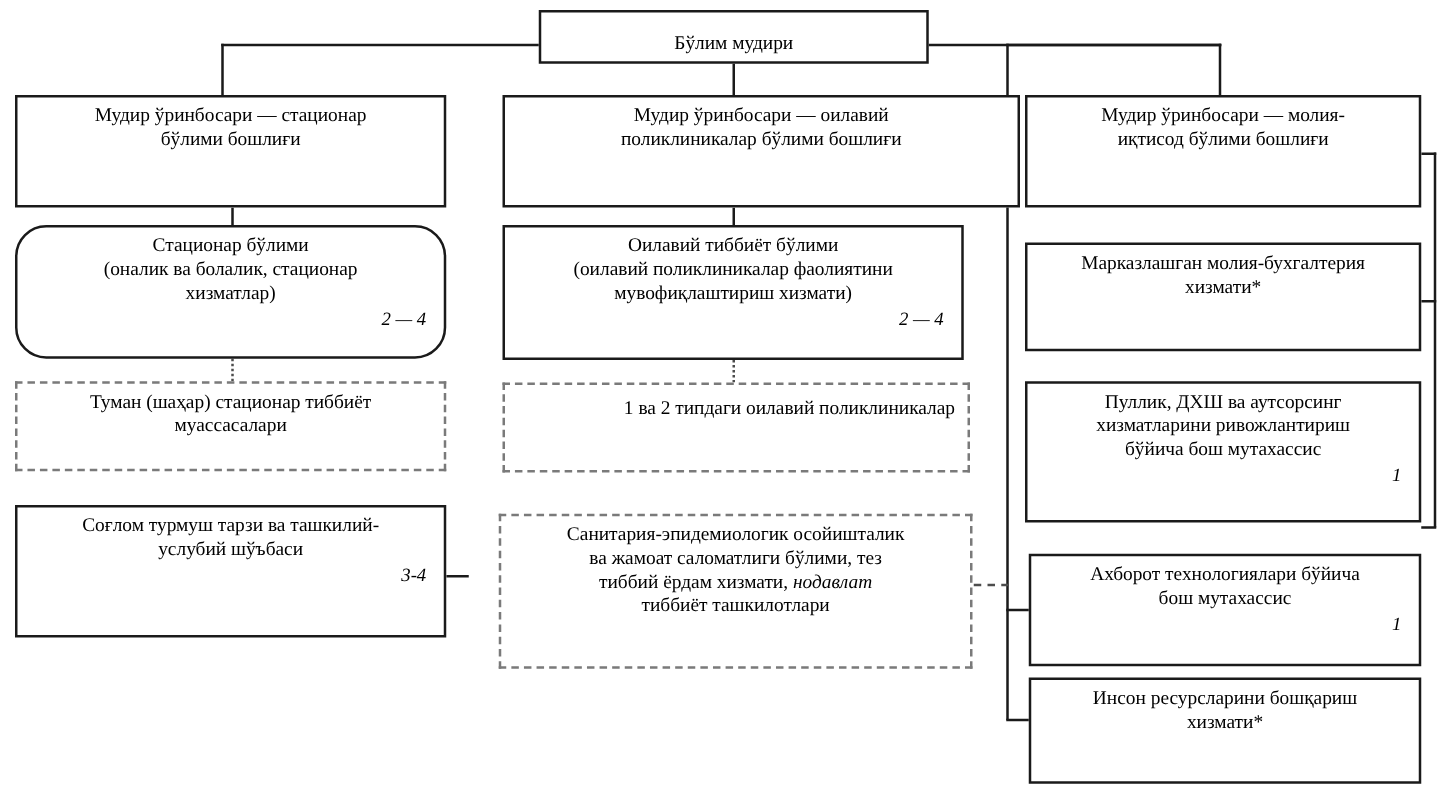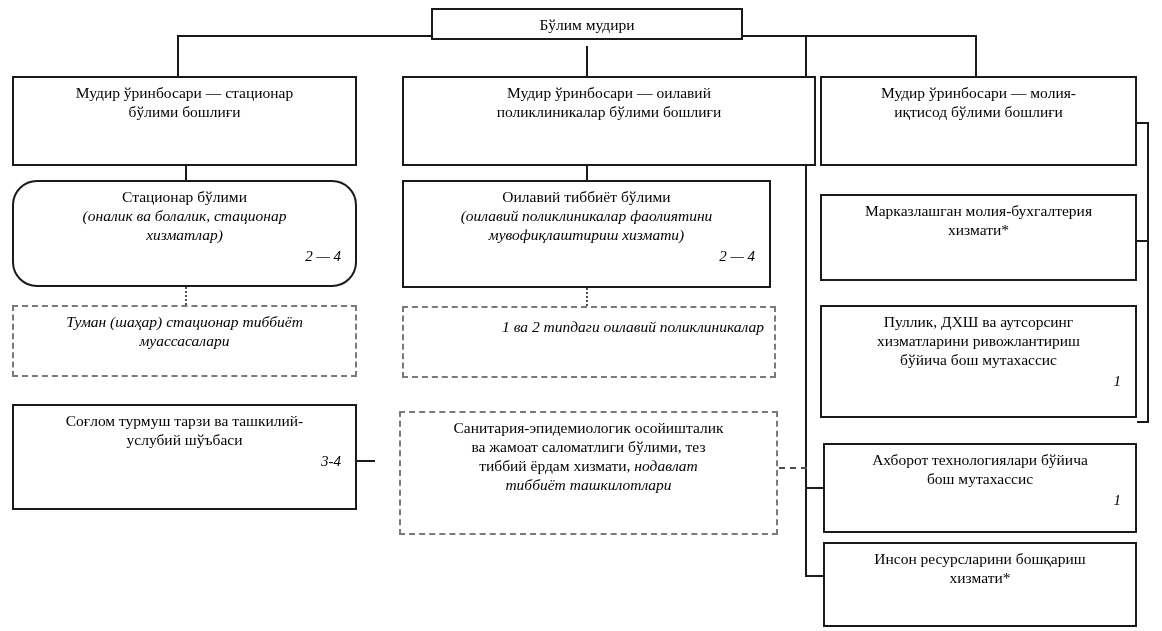--- a/index.html
+++ b/index.html
@@ -26,21 +26,21 @@
     padding: 6px 10px 4px 10px;
     text-align: center;
     line-height: 1.22;
     font-size: 15.5px;
     z-index: 3;
   }
   .node.dashed {
     border: 2px dashed #7a7a7a;
   }
   .node .ln { display: block; }
-  .node .it { font-style: italic; }
+  .node .it { }
   .node .cnt {
     display: block;
     text-align: right;
     font-style: italic;
     font-size: 15px;
     margin-top: 2px;
     padding-right: 4px;
   }
   .node .inline-it { font-style: italic; }
   .line {
@@ -90,21 +90,21 @@
   <div class="dline h" style="left:779px; top:467px; width:28px;"></div>
 
   <div class="line v" style="left:1147px; top:122px; height:300px;"></div>
   <div class="line h" style="left:1137px; top:122px; width:12px;"></div>
   <div class="line h" style="left:1137px; top:240px; width:12px;"></div>
   <div class="line h" style="left:1137px; top:421px; width:12px;"></div>
 
   <div class="line h" style="left:805px; top:487px; width:20px;"></div>
   <div class="line h" style="left:805px; top:575px; width:20px;"></div>
 
-  <div class="node" style="left:431px; top:8px; width:312px; height:32px; display:flex; align-items:flex-start; justify-content:center;">
+  <div class="node" style="left:431px; top:8px; width:312px; height:43px; display:flex; align-items:flex-end; justify-content:center;">
     <span class="ln">Бўлим мудири</span>
   </div>
 
   <div class="node" style="left:12px; top:76px; width:345px; height:90px;">
     <span class="ln">Мудир ўринбосари — стационар</span>
     <span class="ln">бўлими бошлиғи</span>
   </div>
 
   <div class="node" style="left:12px; top:180px; width:345px; height:107px;border-radius:25px;">
     <span class="ln">Стационар бўлими</span>

